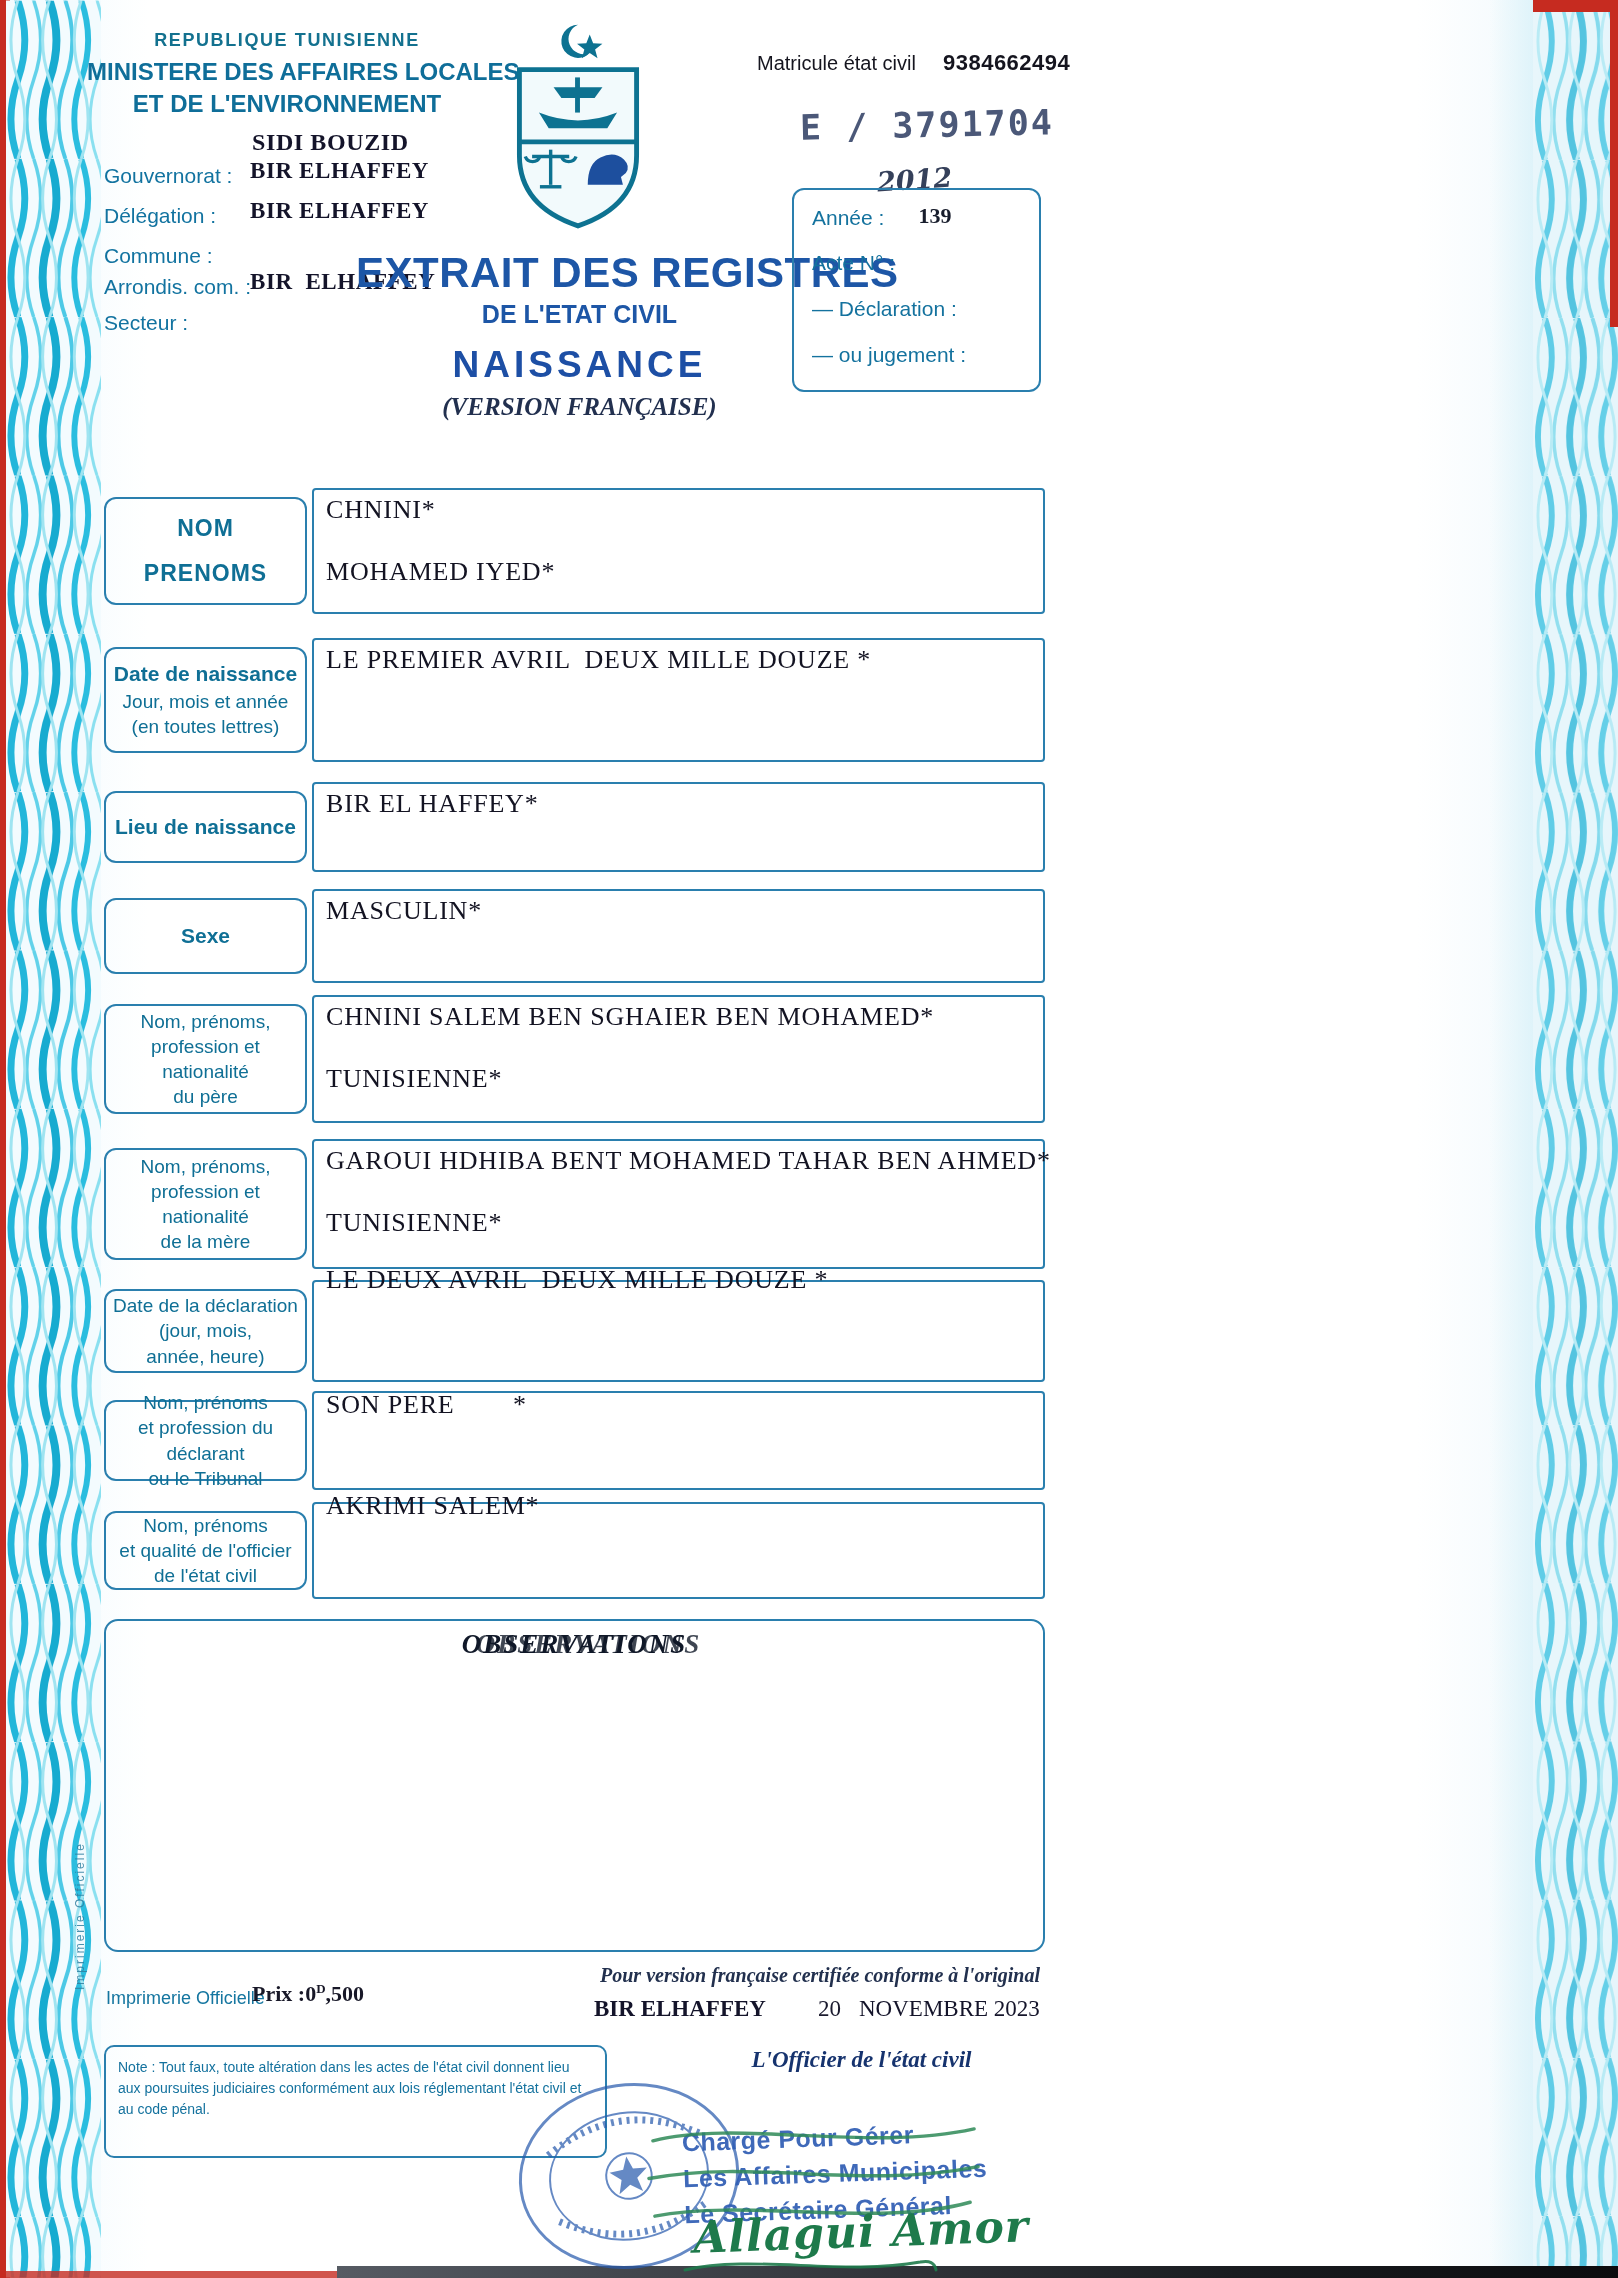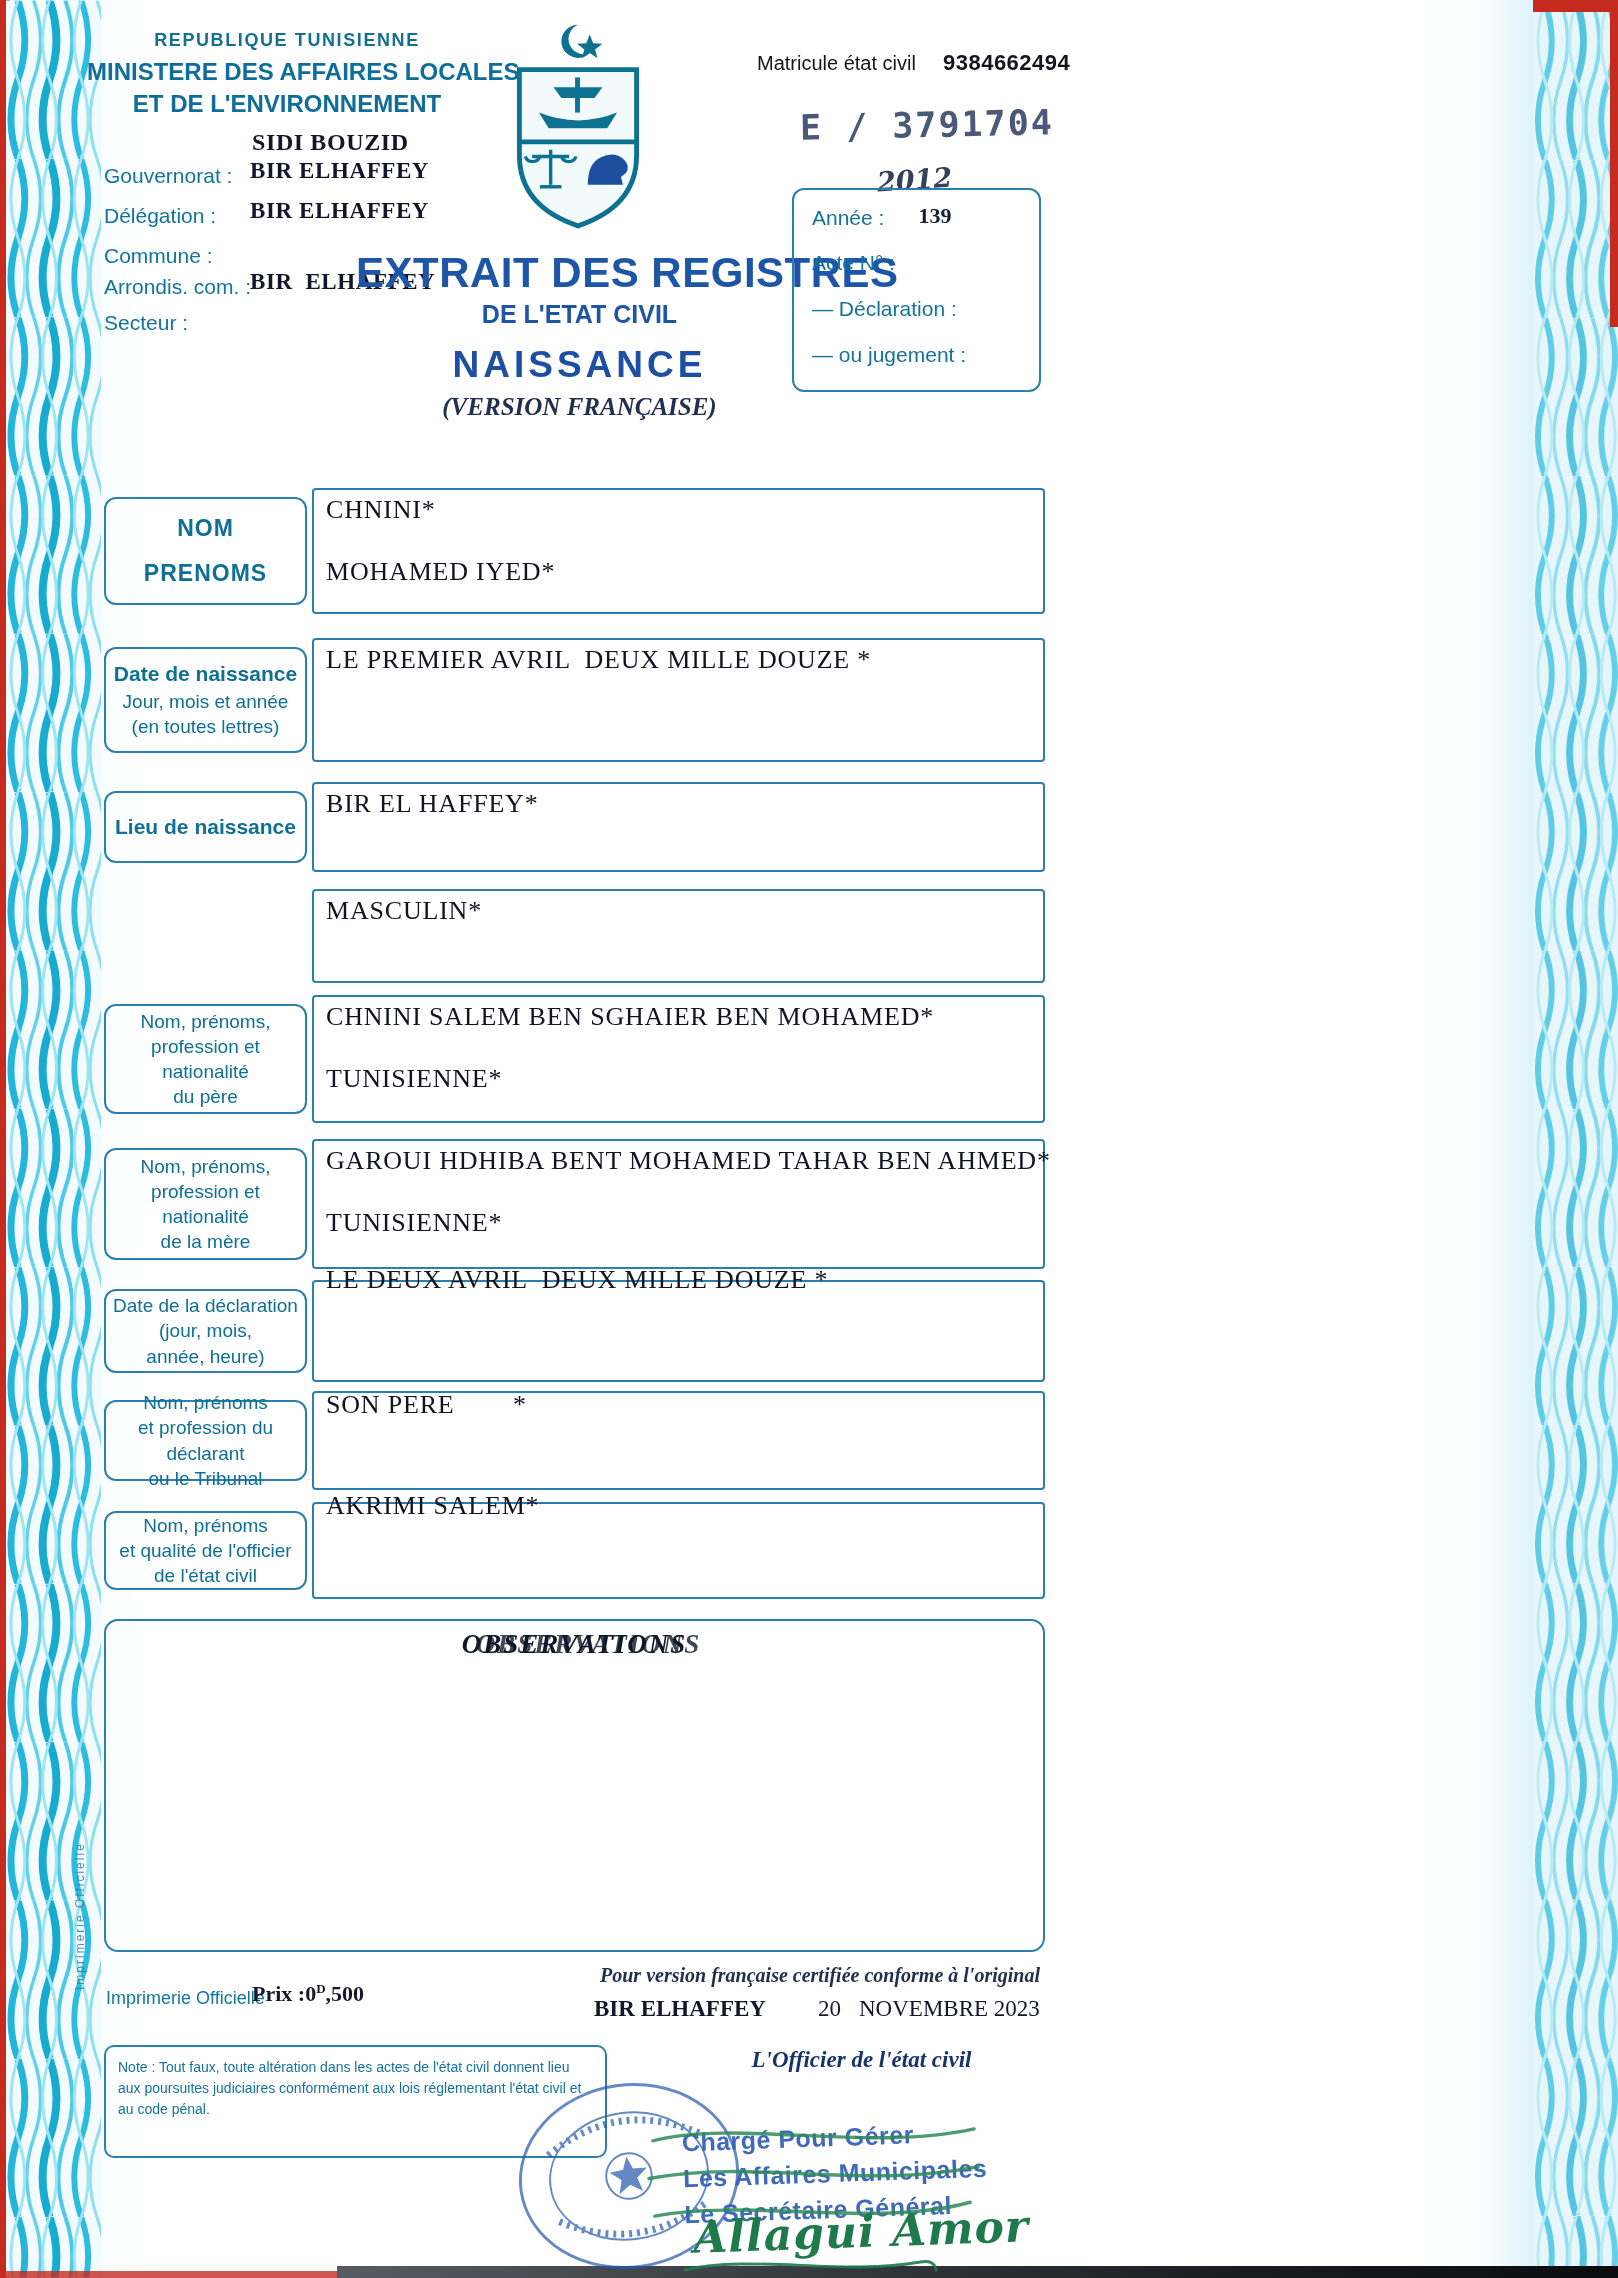--- a/index.html
+++ b/index.html
@@ -219,20 +219,23 @@
   <div class="row" style="top:782px;height:90px">
     <div class="lbox lb-one">
       <div>Lieu de naissance</div>
     </div>
     <div class="vbox">
       <div class="vline">BIR EL HAFFEY*</div>
     </div>
   </div>
 
   <div class="row" style="top:889px;height:94px">
+    <div class="lbox lb-one">
+      <div>Sexe</div>
+    </div>
     <div class="vbox">
       <div class="vline">MASCULIN*</div>
     </div>
   </div>
 
   <div class="row" style="top:995px;height:128px">
     <div class="lbox lb-small">
       <div>Nom, prénoms,</div>
       <div>profession et nationalité</div>
       <div>du père</div>

